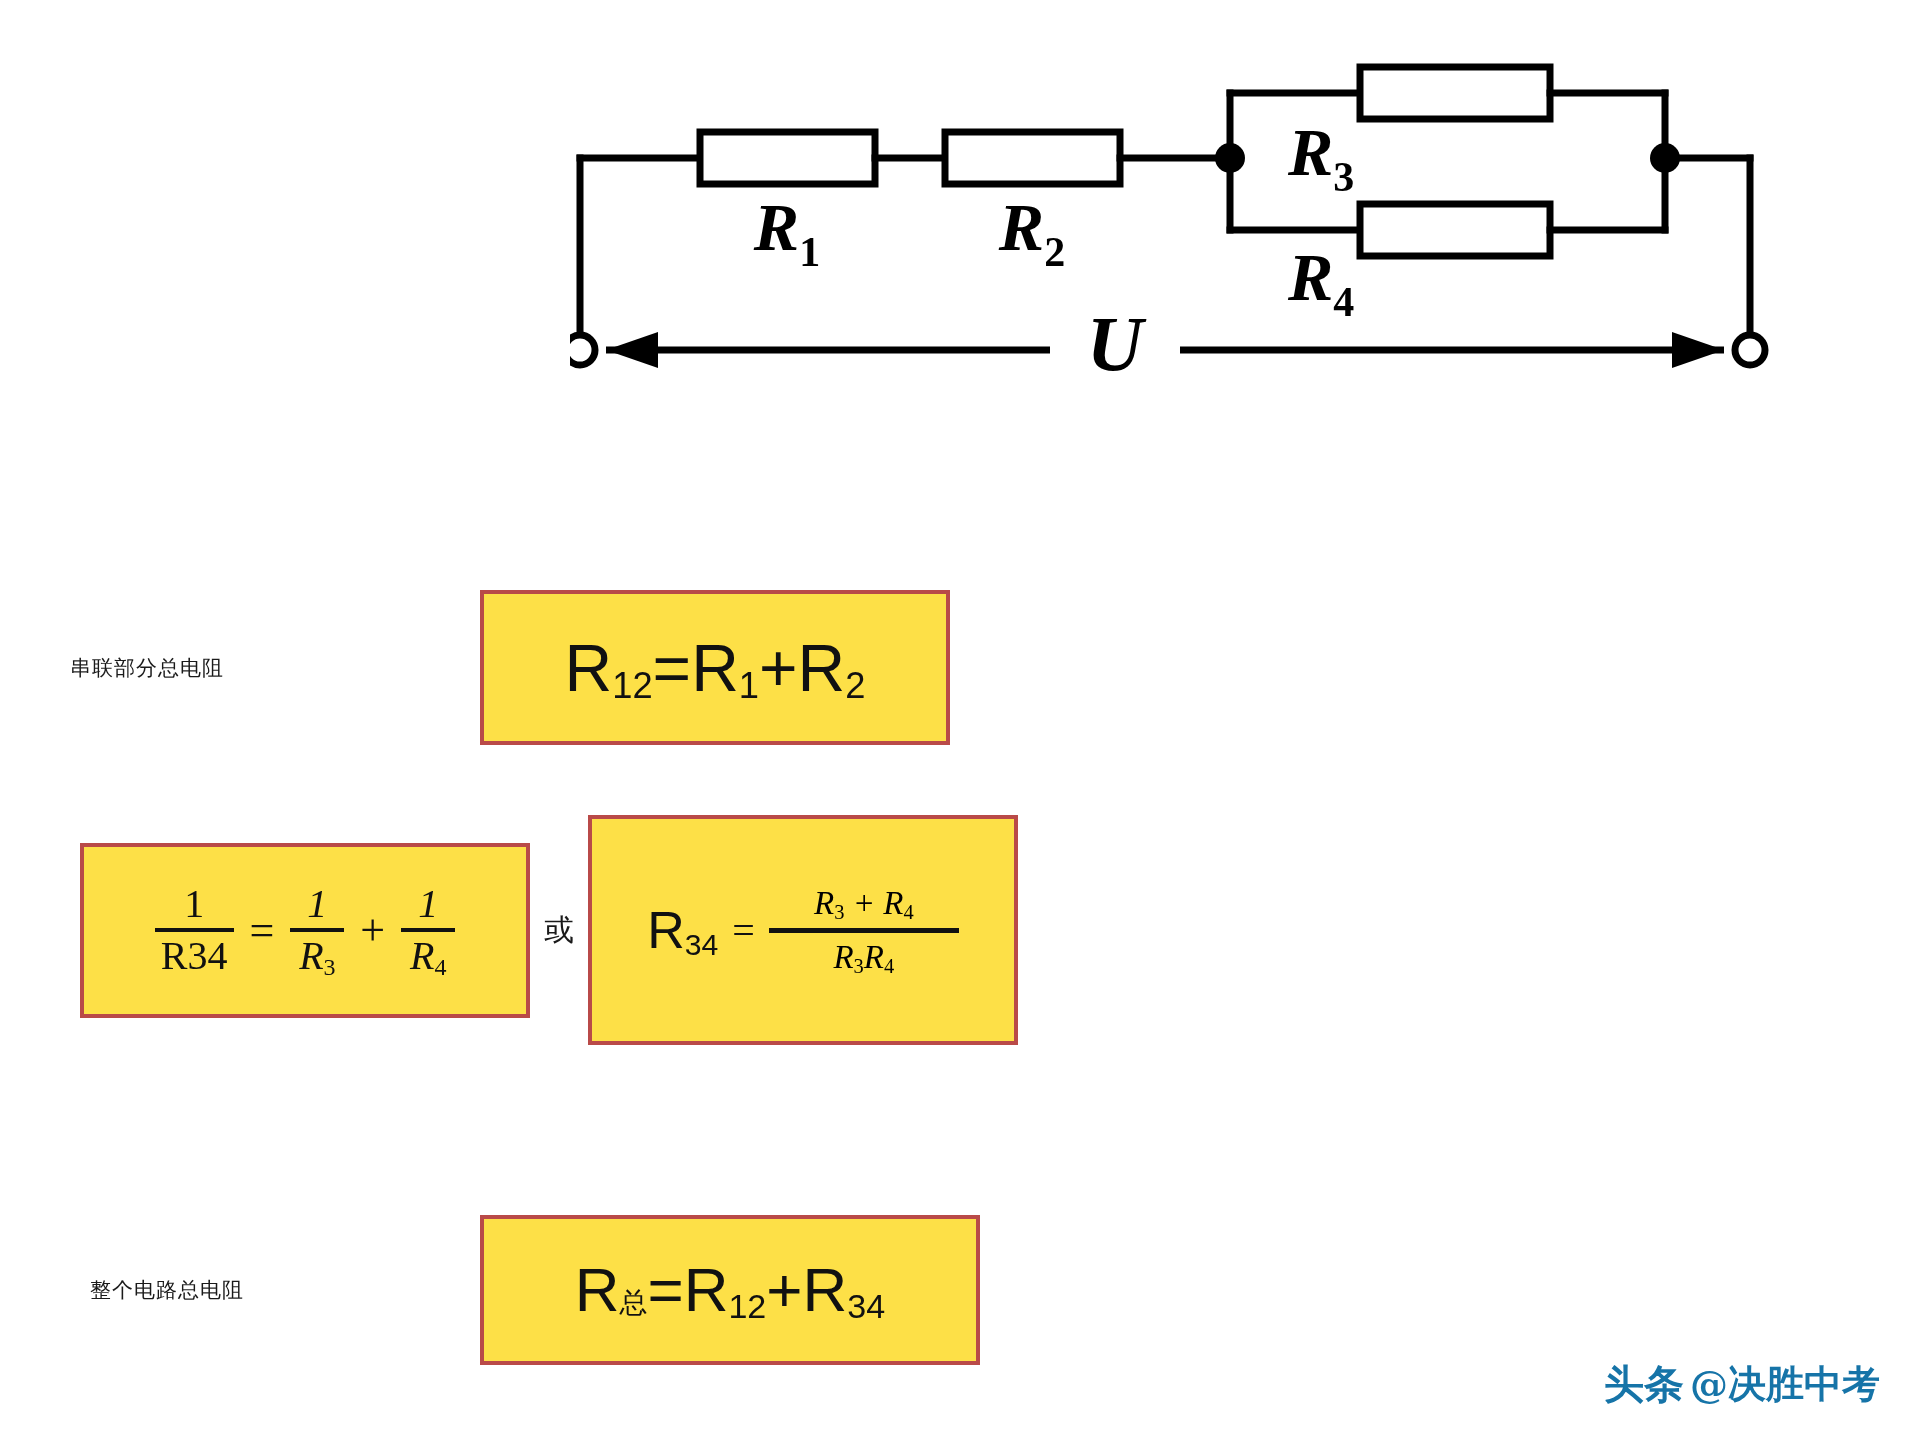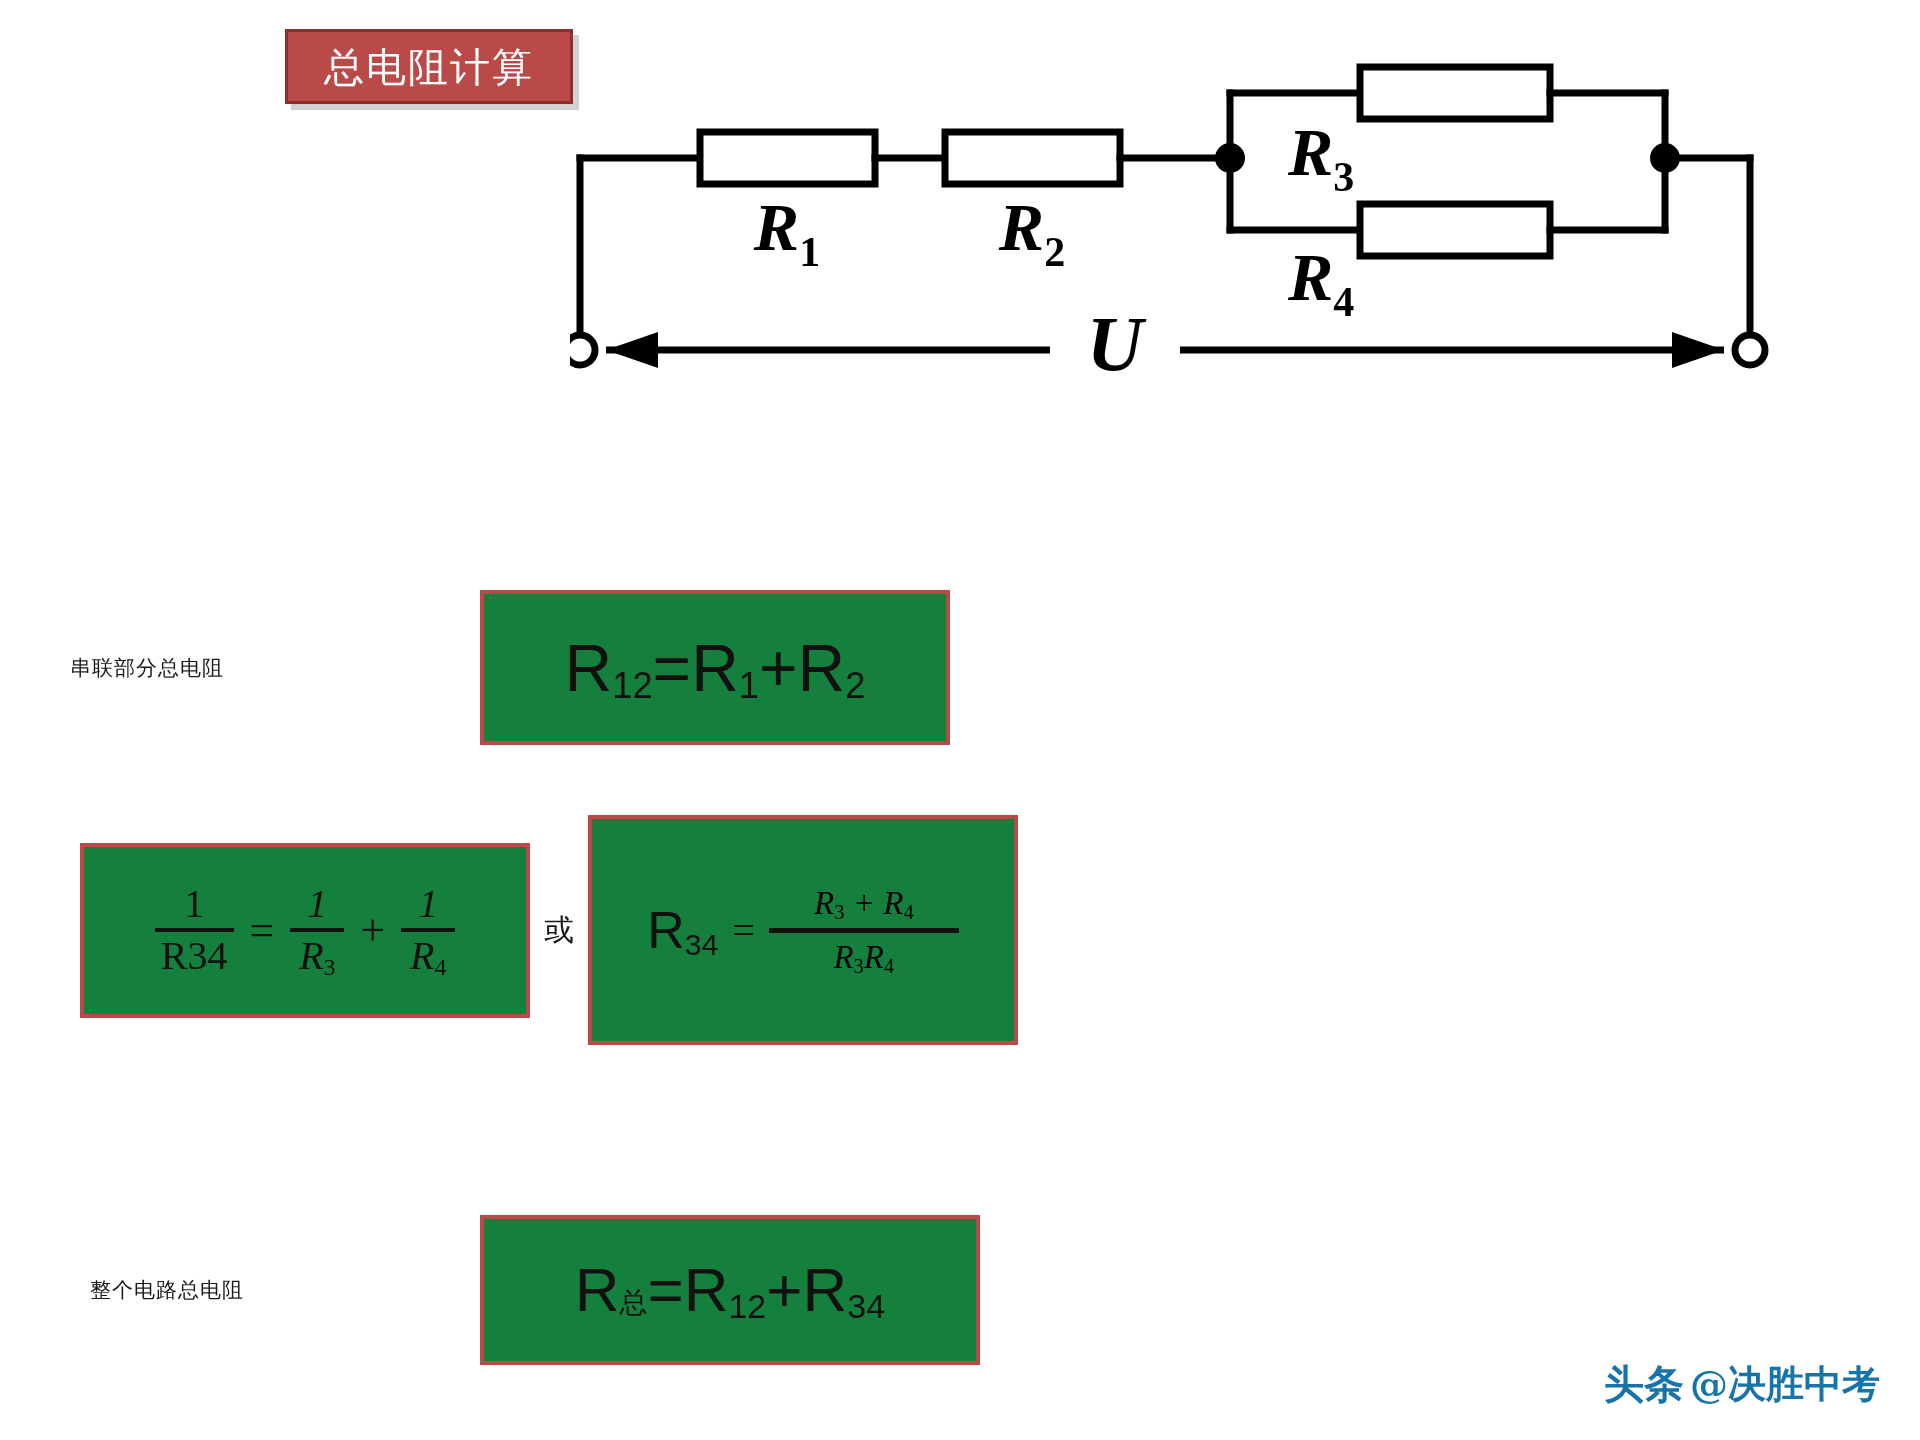--- a/index.html
+++ b/index.html
@@ -42,21 +42,21 @@
     font-family:"DejaVu Serif", serif;
     font-size:21px;
     color:#1a1a1a;
     white-space:nowrap;
     letter-spacing:1px;
   }
 
   .fbox{
     border:4px solid #b94a48;
     box-sizing:border-box;
-    background:#15803d;
+    background:#fde047;
     display:flex;align-items:center;justify-content:center;
   }
 
   
   #row1{left:70px;top:590px;}
   #row1 .row-label{width:400px;display:block;}
   #row1 .fbox{width:470px;height:155px;margin-left:10px;}
   .formula-plain{
     font-family:"Liberation Sans", sans-serif;
     font-size:66px;
@@ -121,23 +121,20 @@
     opacity:0.92;
     white-space:nowrap;
   }
   .watermark .wm2{font-size:38px;}
 </style>
 </head>
 <body>
 
 <div class="page">
 
-  <div class="title-banner">
-    <span class="txt">总电阻计算</span>
-  </div>
 
   <div class="circuit">
     <svg width="1230" height="360" viewBox="0 0 1230 360" xmlns="http://www.w3.org/2000/svg">
       <g stroke="#000" stroke-width="7" fill="none" stroke-linecap="square">
 
         <path d="M 10 98 L 10 290"></path>
 
         <path d="M 10 98 L 130 98"></path>
 
         <rect x="130" y="72" width="175" height="52" fill="#fff" stroke="#000" stroke-width="7"></rect>

